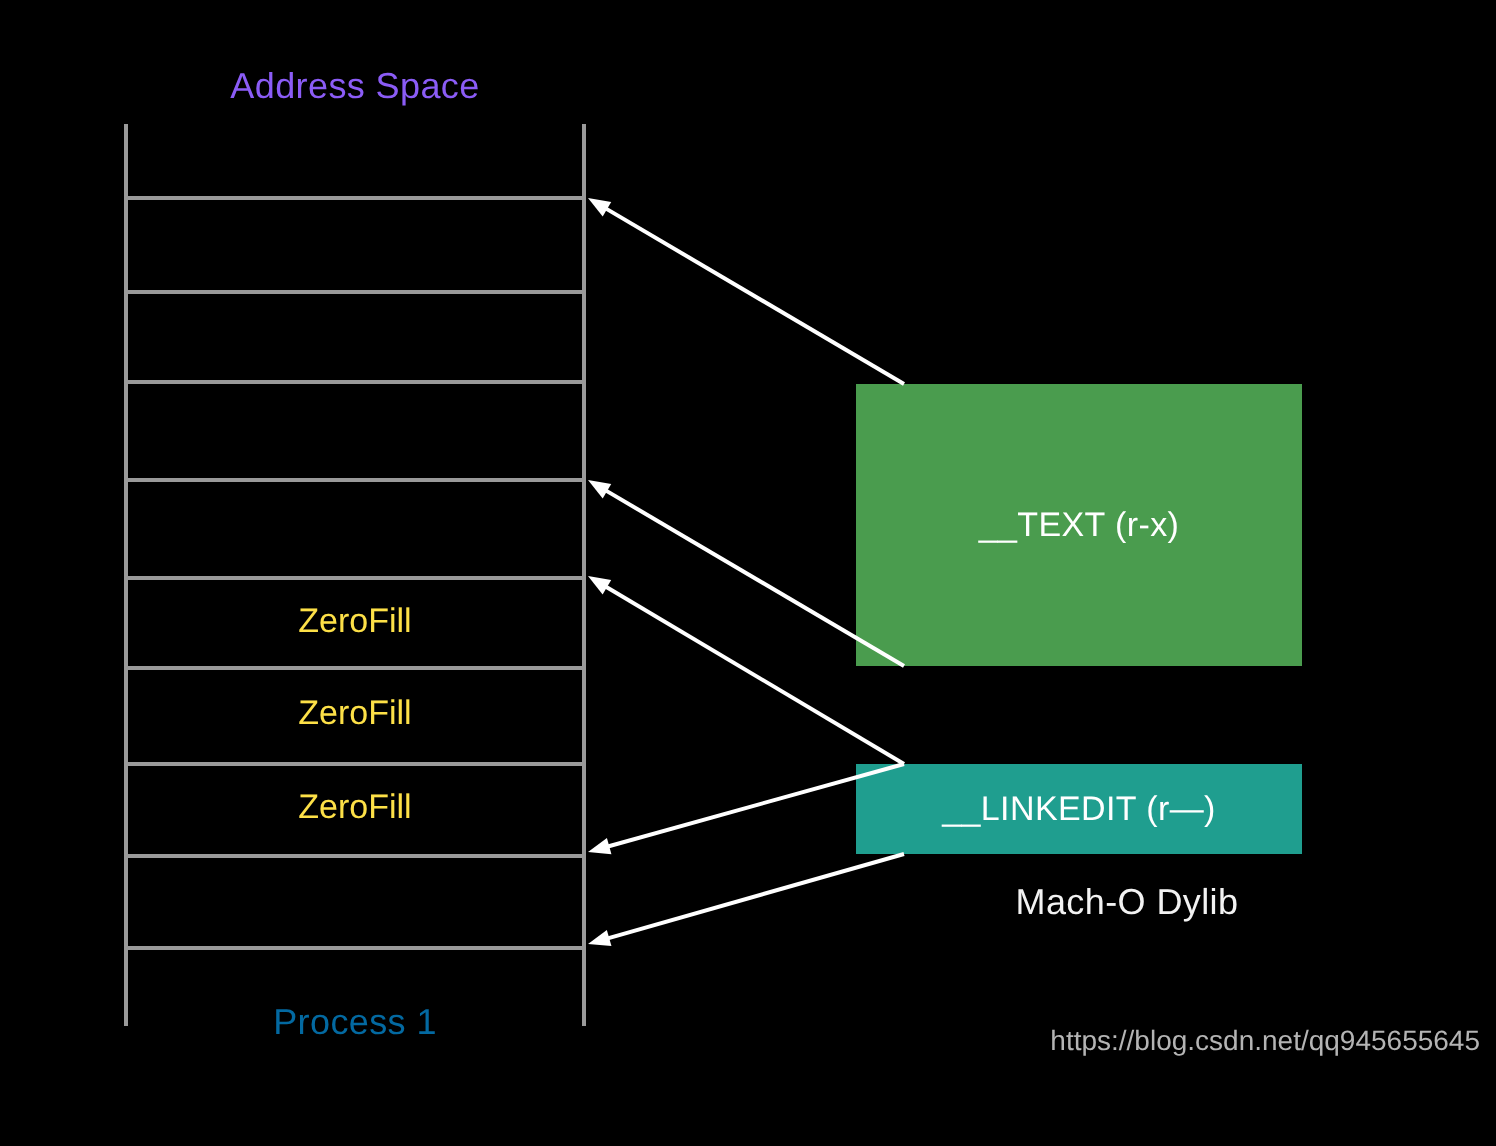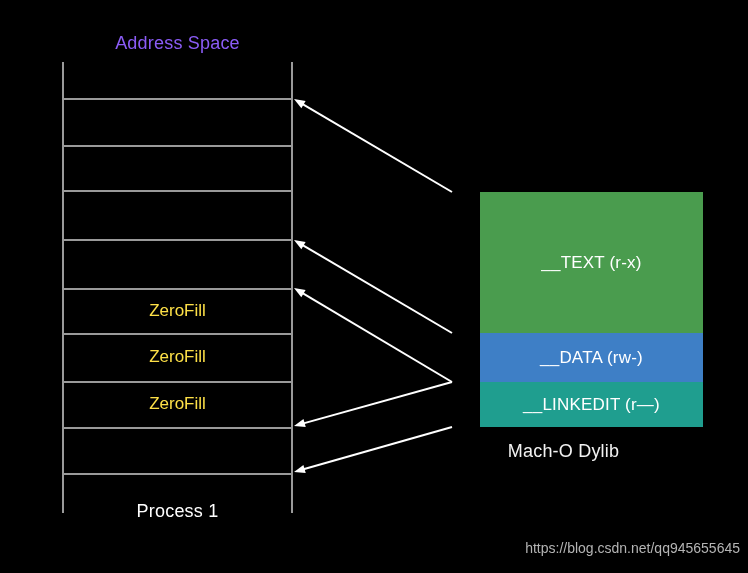--- a/index.html
+++ b/index.html
@@ -30,21 +30,21 @@
     color: #8b5cf6;
     font-size: 18px;
     letter-spacing: 0.2px;
     white-space: nowrap;
   }
   #process-label {
     left: 0px;
     top: 501px;
     width: 355px;
     text-align: center;
-    color: #ffffff;
+    color: #0369a1;
     font-size: 18px;
     letter-spacing: 0.2px;
     white-space: nowrap;
   }
 
   .vrule {
     width: 2px;
     background: #9a9a9a;
     top: 62px;
     height: 451px;
@@ -63,21 +63,21 @@
     left: 63px;
     width: 229px;
     text-align: center;
     color: #fde047;
     font-size: 17px;
     white-space: nowrap;
   }
 
   
   .seg {
-    left: 480px;
+    left: 428px;
     width: 223px;
     display: flex;
     align-items: center;
     justify-content: center;
     color: #ffffff;
     font-size: 17px;
     letter-spacing: 0.2px;
     white-space: nowrap;
   }
   #seg-text     { top: 192px; height: 141px; }
@@ -100,21 +100,21 @@
     left: 0;
     top: 0;
     width: 748px;
     height: 573px;
     pointer-events: none;
   }
 
   
   #watermark {
     left: 0px;
-    top: 540px;
+    top: 512px;
     width: 740px;
     text-align: right;
     color: #b4b4b4;
     font-size: 14px;
     white-space: nowrap;
   }
 </style>
 </head>
 <body>
 
@@ -136,21 +136,20 @@
   <div class="abs hrule" style="top:473px"></div>
 
   <div class="abs zerofill-label" style="top:301px">ZeroFill</div>
   <div class="abs zerofill-label" style="top:347px">ZeroFill</div>
   <div class="abs zerofill-label" style="top:394px">ZeroFill</div>
 
   <div class="abs" id="process-label">Process 1</div>
 
   <div class="abs seg" id="seg-text" style="background: rgb(74, 156, 78); top: 192px; height: 141px;">__TEXT (r-x)</div>
 
-  <div class="abs seg" id="seg-data" style="background: rgb(62, 127, 198); top: 333px; height: 49px;">__DATA (rw-)</div>
 
   <div class="abs seg" id="seg-linkedit" style="background: rgb(31, 158, 143); top: 382px; height: 45px;">__LINKEDIT (r—)</div>
 
   <div class="abs" id="macho-label">Mach-O Dylib</div>
 
   <svg class="abs" id="arrows" viewBox="0 0 748 573" xmlns="http://www.w3.org/2000/svg">
       <line x1="452" y1="192" x2="300.8943517316813" y2="103.05806779143265" stroke="#ffffff" stroke-width="2"></line>
       <polygon points="294,99 305.6102192215639,100.96030855408722 301.34924804055964,108.19937787235258" fill="#ffffff"></polygon>
       <line x1="452" y1="333" x2="300.8943517316813" y2="244.05806779143265" stroke="#ffffff" stroke-width="2"></line>
       <polygon points="294,240 305.6102192215639,241.96030855408722 301.34924804055964,249.19937787235258" fill="#ffffff"></polygon>

